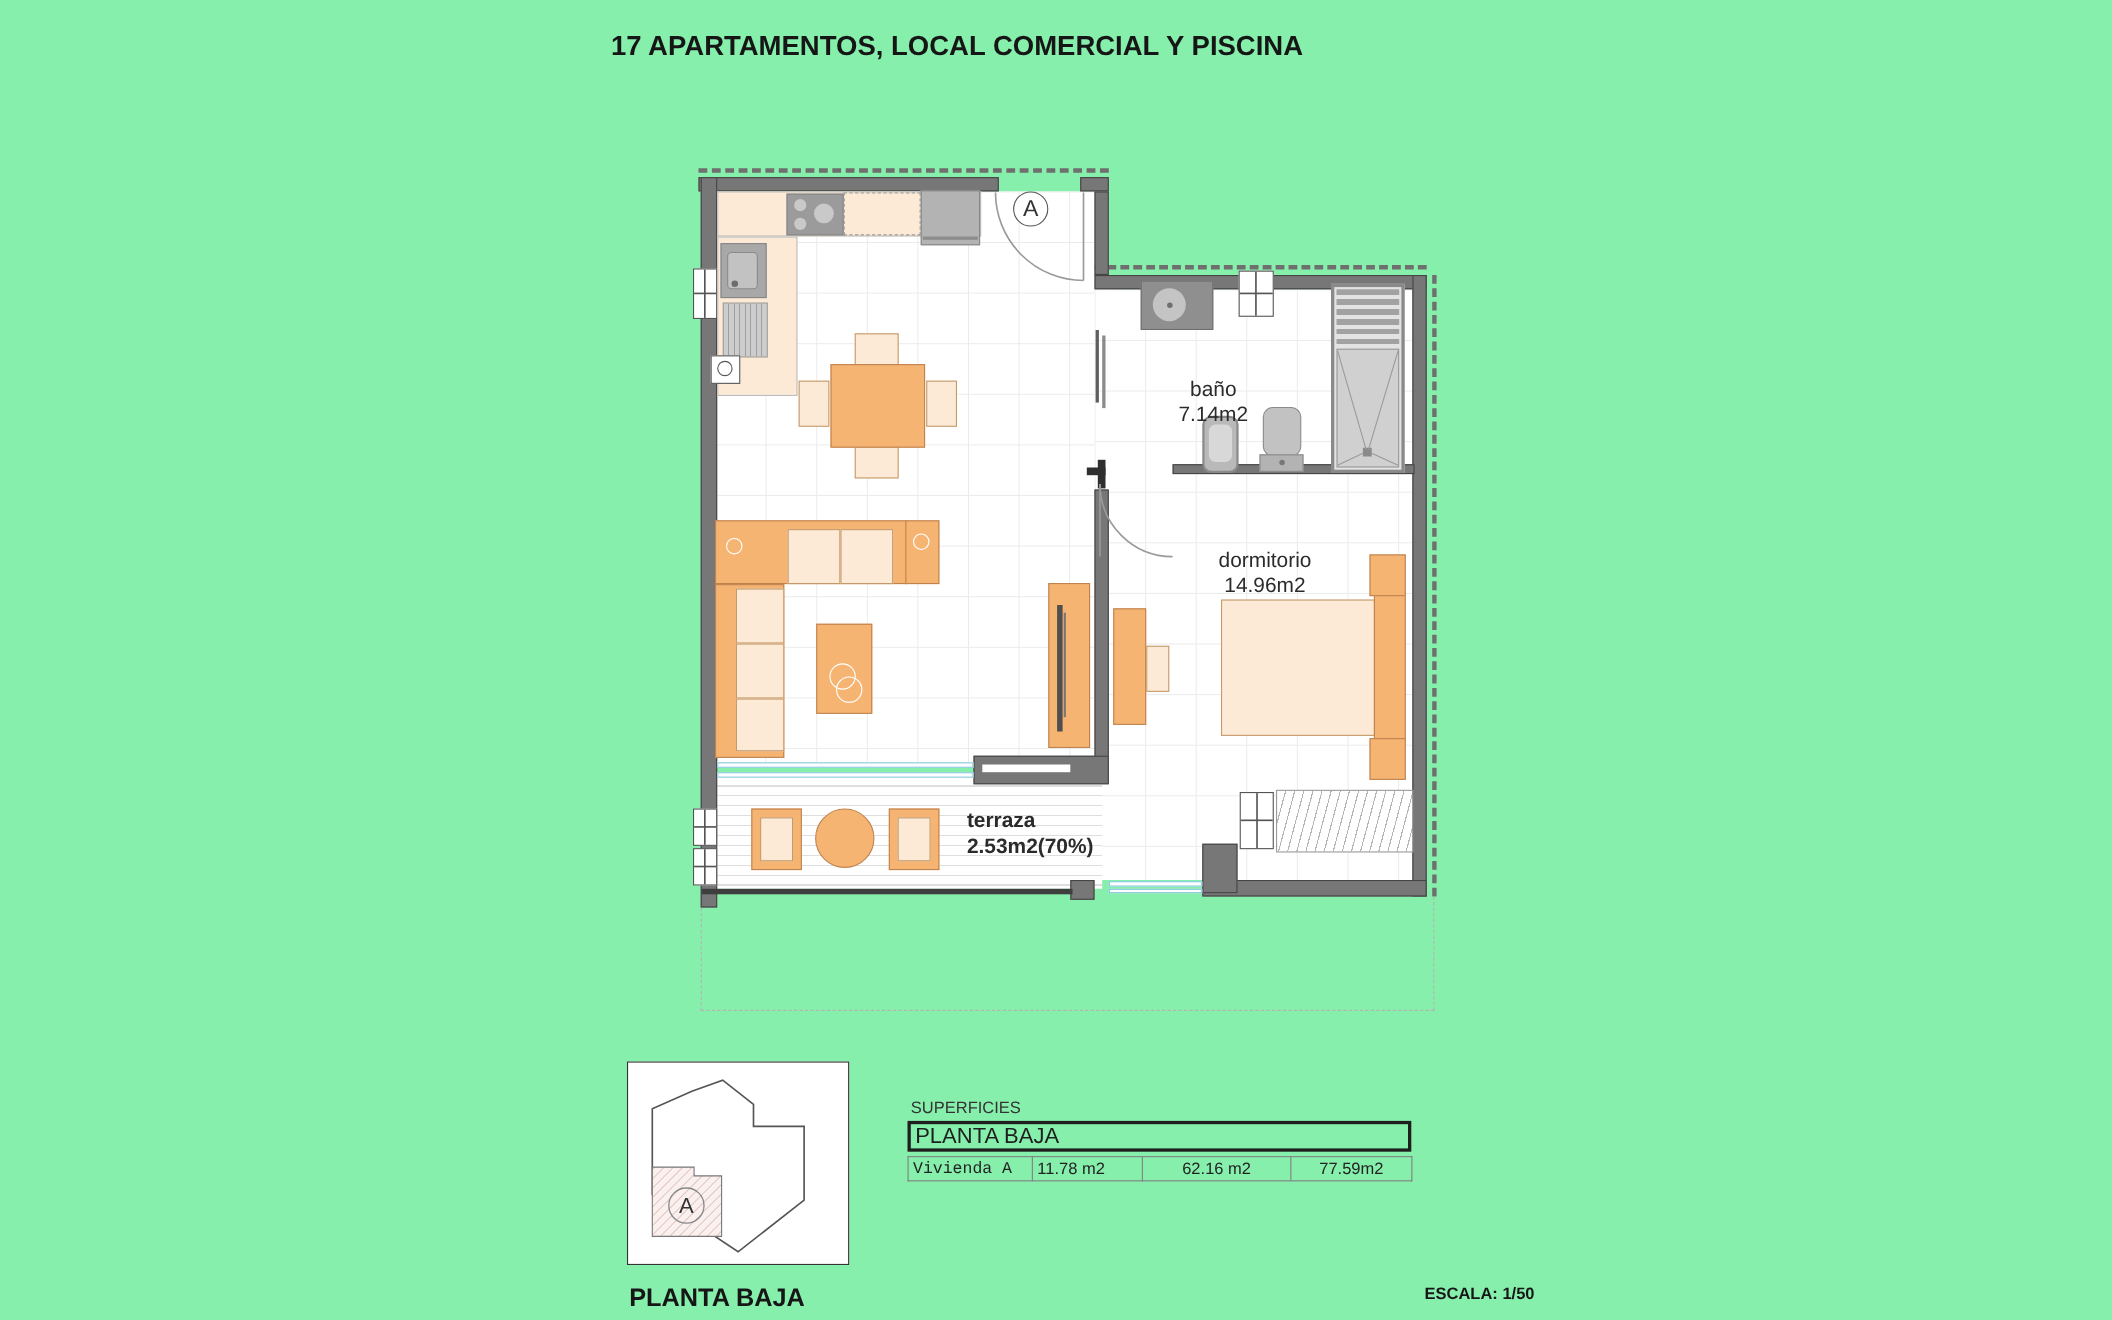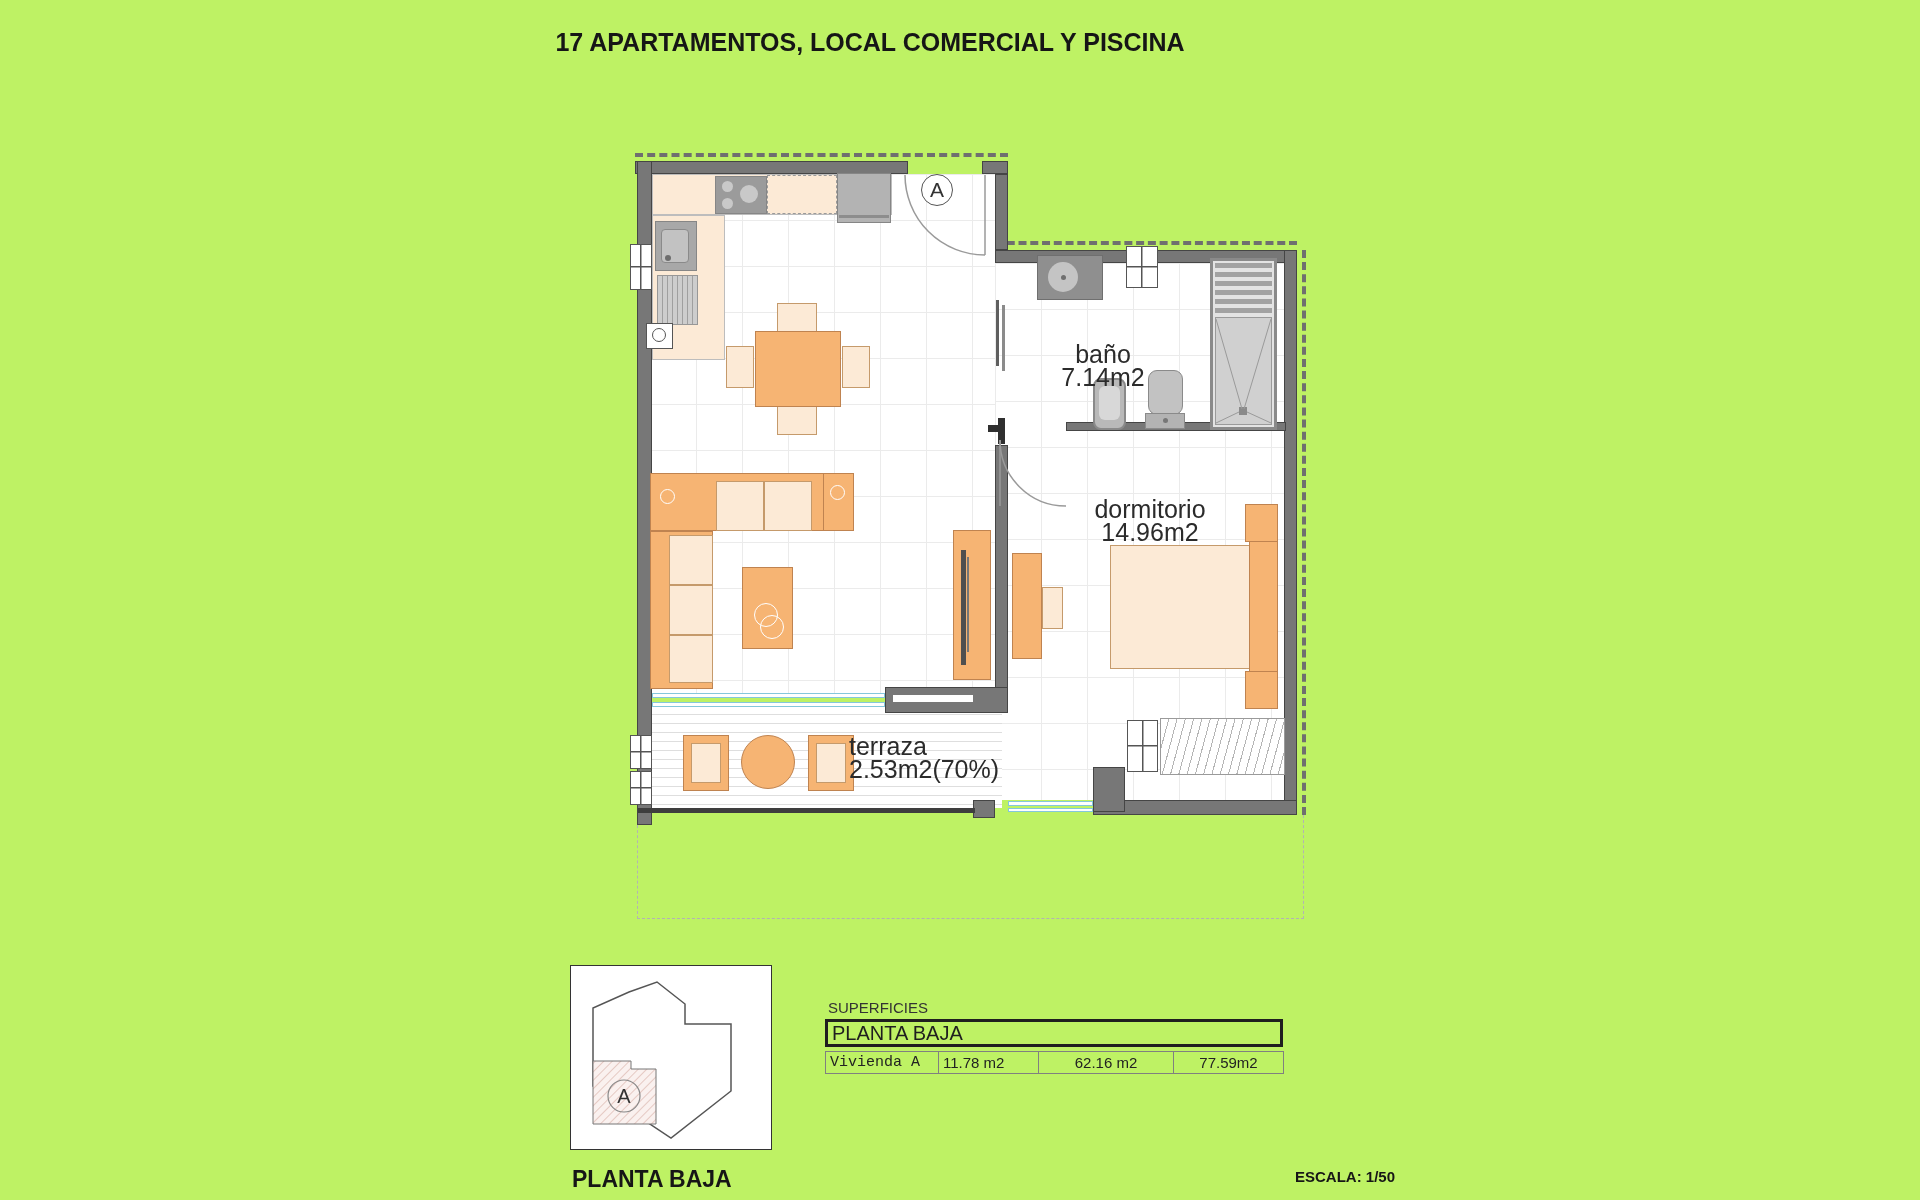--- a/index.html
+++ b/index.html
@@ -1,16 +1,16 @@
 <!DOCTYPE html>
 <html><head>
 <meta charset="utf-8">
 <style>
   html,body{margin:0;padding:0;background:#ffffff;}
-  .page{position:relative;width:1920px;height:1200px;background:#bef264;overflow:hidden;
+  .page{position:relative;width:1920px;height:1200px;background:#86efac;overflow:hidden;
         font-family:"Liberation Sans",sans-serif;color:#222;}
   .abs{position:absolute;box-sizing:border-box;}
   
   .w{background:#777777;border:1px solid #454545;}
   
   .grid{background-color:#fff;
         background-image:linear-gradient(#ebebeb 1px,transparent 1px),
                          linear-gradient(90deg,#ebebeb 1px,transparent 1px);
         background-size:46px 46px;}
   .deck{background:repeating-linear-gradient(180deg,#ffffff 0 8px,#dedede 8px 9px);
@@ -22,21 +22,21 @@
   .ring{border:1px solid #fff;border-radius:50%;background:transparent;}
   .glz{background:#fff;border:1px solid #84c7dc;}
   .crossbox{background:
       linear-gradient(#555,#555) center/100% 1.5px no-repeat,
       linear-gradient(#555,#555) center/1.5px 100% no-repeat,#fff;
       border:1.5px solid #555;}
   .dashtop{border-top:4px dashed #6f6f6f;}
   .dashleft{border-left:4px dashed #6f6f6f;}
   .hatchw{background:repeating-linear-gradient(105deg,#ffffff 0 7px,#b5b5b5 7px 8px);
           border:1px solid #9a9a9a;}
-  .lbl{font-size:25px;line-height:23px;color:#2b2b2b;}
+  .lbl{font-size:19px;line-height:23px;color:#2b2b2b;}
   .center{text-align:center;}
   
   .surf-table{border-collapse:collapse;table-layout:fixed;font-size:15px;}
   .surf-table th,.surf-table td{border:1px solid #808080;height:21px;padding:0 4px;
       font-weight:normal;white-space:nowrap;overflow:hidden;}
   .bold{font-weight:bold;}
 </style>
 </head>
 <body>
 
@@ -175,21 +175,21 @@
                 display:flex;align-items:center;justify-content:center;font-size:21px;color:#333;">A</div>
 
     <div class="abs lbl center" style="left:408px;top:188px;width:130px;">
       <div>baño</div>
       <div>7.14m2</div>
     </div>
     <div class="abs lbl center" style="left:440px;top:343px;width:160px;">
       <div>dormitorio</div>
       <div>14.96m2</div>
     </div>
-    <div class="abs lbl" style="left:219px;top:580px;width:200px;">
+    <div class="abs lbl" style="left:249px;top:580px;width:200px;font-weight:bold;">
       <div>terraza</div>
       <div>2.53m2(70%)</div>
     </div>
   </div>
 
   <div class="abs" style="left:570px;top:965px;width:202px;height:185px;border:1.5px solid #333;background:#fff;">
     <svg width="202" height="185" viewBox="0 0 202 185">
       <defs>
         <pattern id="kp-hatch" width="6" height="6" patternUnits="userSpaceOnUse" patternTransform="rotate(45)">
           <rect width="6" height="6" fill="#faf1ef"></rect>

